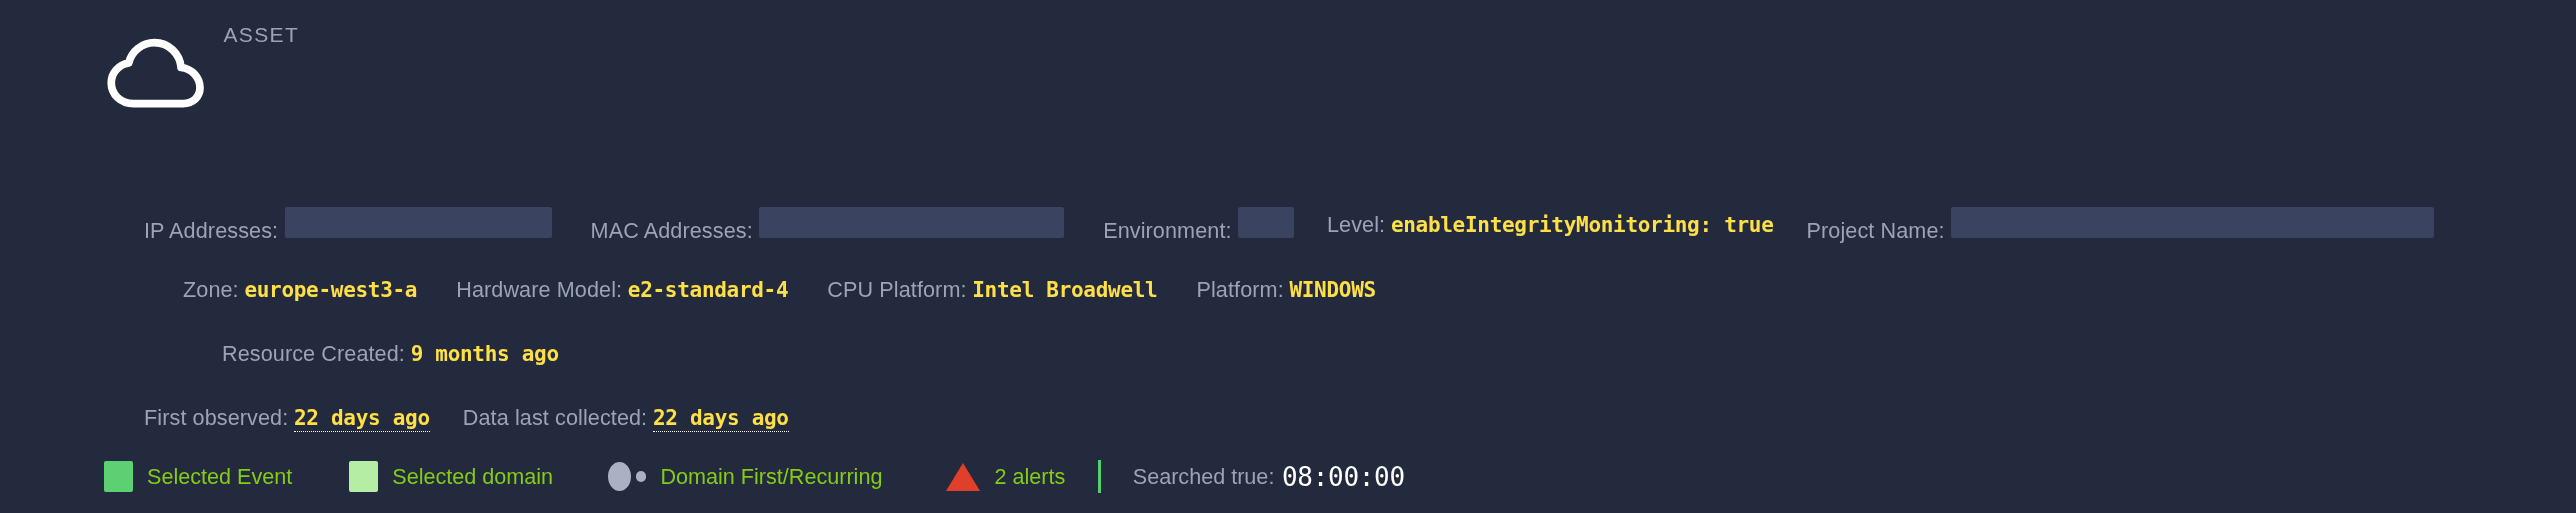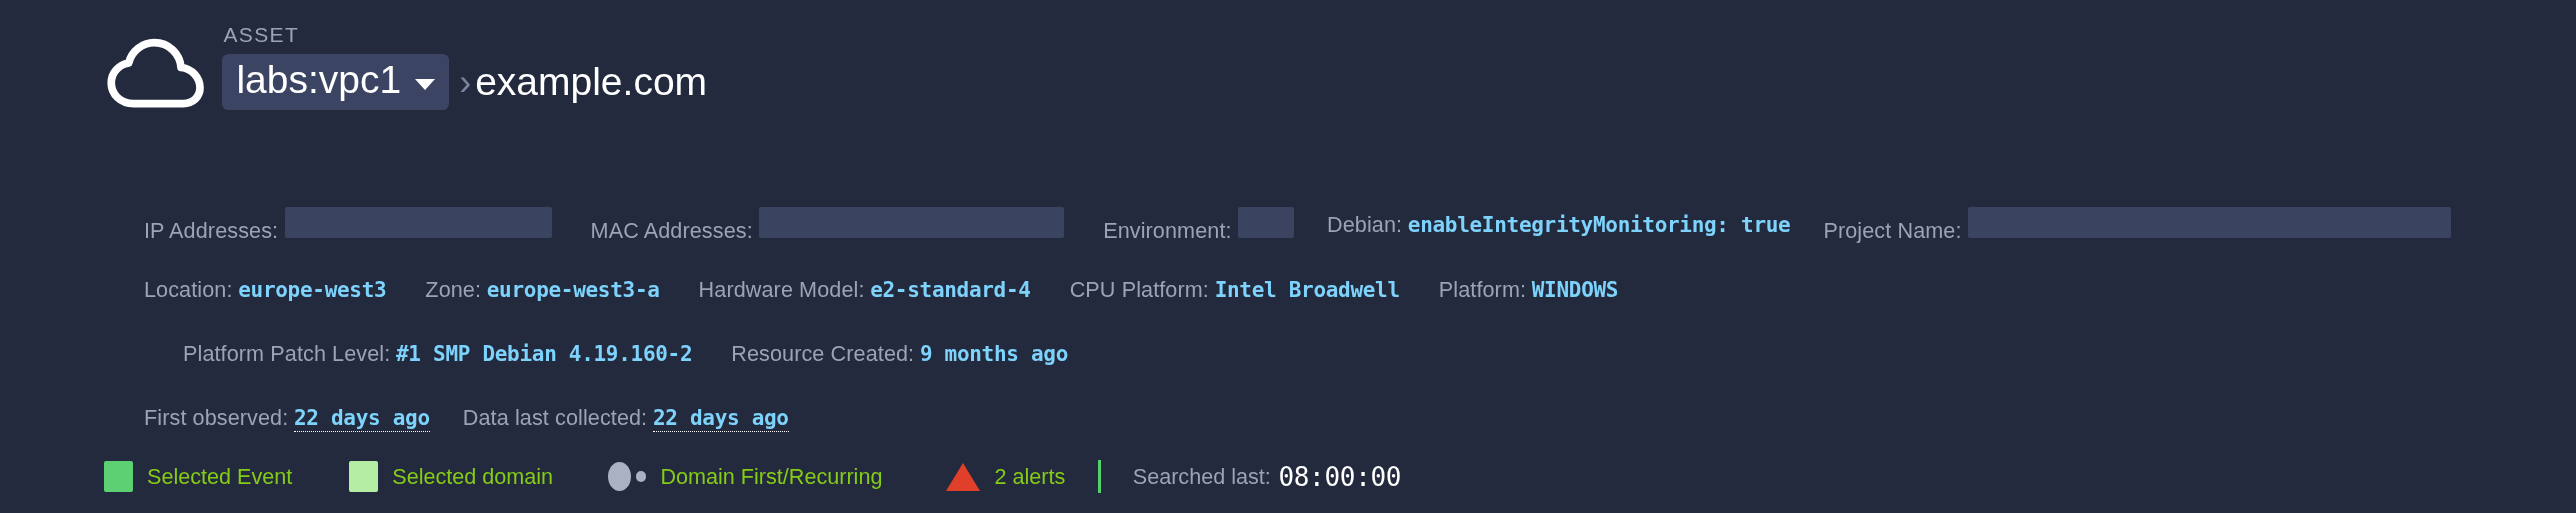--- a/index.html
+++ b/index.html
@@ -139,21 +139,21 @@
   .meta-label {
     font-size: 21.6px;
     color: #9aa3b8;
     font-weight: 400;
     letter-spacing: 0.1px;
   }
 
   .meta-value {
     font-family: "DejaVu Sans Mono", "Liberation Mono", monospace;
     font-size: 21px;
-    color: #7dd3fc;
+    color: #fde047;
     font-weight: 700;
     margin-left: 5.7px;
     letter-spacing: -0.3px;
   }
 
   .meta-value.dotted {
     border-bottom: 1.9px dotted #ffffff;
     padding-bottom: 1.3px;
   }
   .gap-md  { width: 33px; flex: 0 0 auto; }
@@ -264,31 +264,20 @@
     <div class="cloud-icon">
       <svg width="102" height="71" viewBox="0 0 64 46" fill="none">
         <path d="M17.5 42.5 C8.9 42.5 3 36.4 3 29.2 C3 22.6 7.9 17.2 14.3 16.2
                  C16.1 8.6 22.9 3 31 3 C40.1 3 47.6 10.1 48.2 19.1
                  C55.2 19.8 60.5 25.5 60.5 32.3 C60.5 38.0 56.1 42.5 49.6 42.5 Z" stroke="#ffffff" stroke-width="5" stroke-linejoin="round" stroke-linecap="round" fill="none"></path>
       </svg>
     </div>
 
     <div class="header-right">
       <div class="asset-kicker">ASSET</div>
-      <div class="breadcrumb-row">
-
-        <div class="asset-select">
-          <span class="asset-select-label">labs:vpc1</span>
-          <span class="caret-down"></span>
-        </div>
-
-        <span class="bc-sep">›</span>
-
-        <span class="bc-domain">example.com</span>
-      </div>
     </div>
   </div>
 
   <div class="meta">
 
     <div class="meta-row">
       <div class="meta-item">
         <span class="meta-label">IP Addresses:</span>
         <span class="redact w-ip"></span>
       </div>
@@ -297,35 +286,31 @@
         <span class="meta-label">MAC Addresses:</span>
         <span class="redact w-mac"></span>
       </div>
       <span class="gap-lg"></span>
       <div class="meta-item">
         <span class="meta-label">Environment:</span>
         <span class="redact w-env"></span>
       </div>
       <span class="gap-md"></span>
       <div class="meta-item">
-        <span class="meta-label">Debian:</span>
+        <span class="meta-label">Level:</span>
         <span class="meta-value">enableIntegrityMonitoring: true</span>
       </div>
       <span class="gap-md"></span>
       <div class="meta-item">
         <span class="meta-label">Project Name:</span>
         <span class="redact w-project"></span>
       </div>
     </div>
 
     <div class="meta-row">
-      <div class="meta-item">
-        <span class="meta-label">Location:</span>
-        <span class="meta-value">europe-west3</span>
-      </div>
       <span class="gap-lg"></span>
       <div class="meta-item">
         <span class="meta-label">Zone:</span>
         <span class="meta-value">europe-west3-a</span>
       </div>
       <span class="gap-lg"></span>
       <div class="meta-item">
         <span class="meta-label">Hardware Model:</span>
         <span class="meta-value">e2-standard-4</span>
       </div>
@@ -336,24 +321,20 @@
       </div>
       <span class="gap-lg"></span>
       <div class="meta-item">
         <span class="meta-label">Platform:</span>
         <span class="meta-value">WINDOWS</span>
       </div>
     </div>
 
     <div class="meta-row">
       <span class="gap-lg"></span>
-      <div class="meta-item">
-        <span class="meta-label">Platform Patch Level:</span>
-        <span class="meta-value">#1 SMP Debian 4.19.160-2</span>
-      </div>
       <span class="gap-lg"></span>
       <div class="meta-item">
         <span class="meta-label">Resource Created:</span>
         <span class="meta-value">9 months ago</span>
       </div>
       <span class="gap-md"></span>
     </div>
 
     <div class="meta-row">
       <div class="meta-item">
@@ -400,20 +381,20 @@
       <span class="legend-text">2 alerts</span>
     </div>
 
     <span class="legend-gap-4"></span>
 
     <span class="vbar"></span>
 
     <span class="legend-gap-5"></span>
 
     <div class="legend-item">
-      <span class="searched-label">Searched last:</span>
+      <span class="searched-label">Searched true:</span>
       <span class="searched-value">08:00:00</span>
     </div>
 
   </div>
 
 </div>
 
 
 </body></html>

